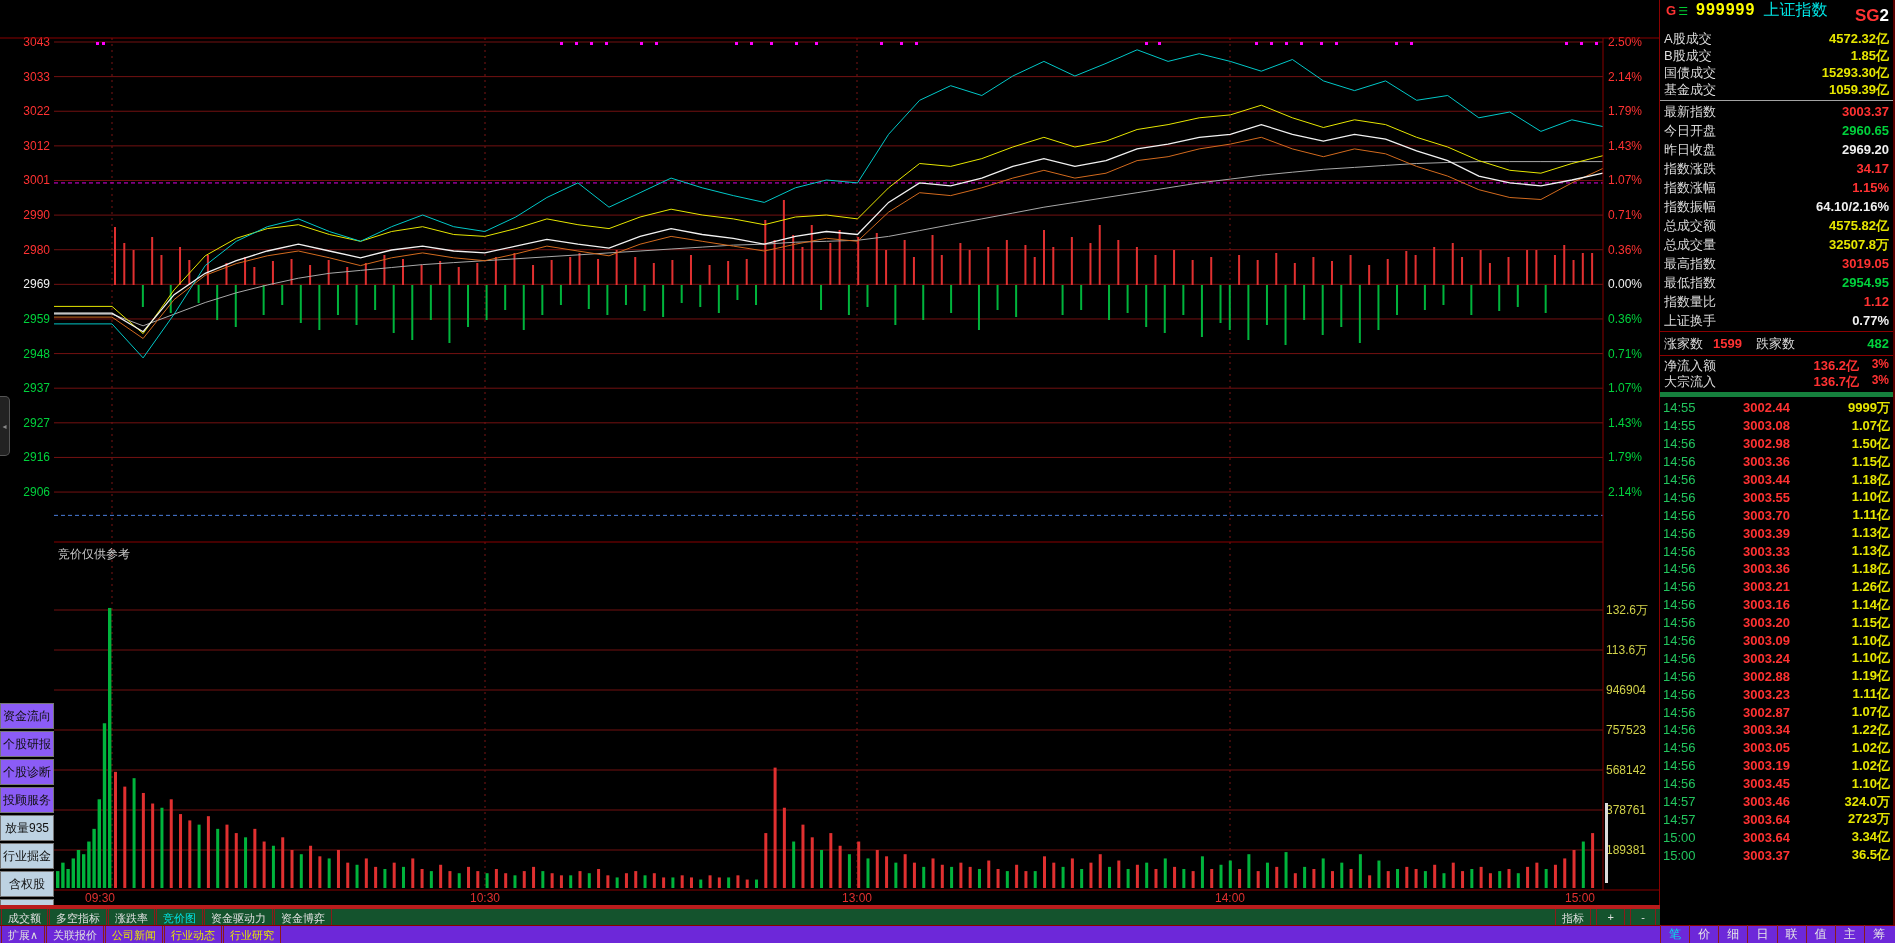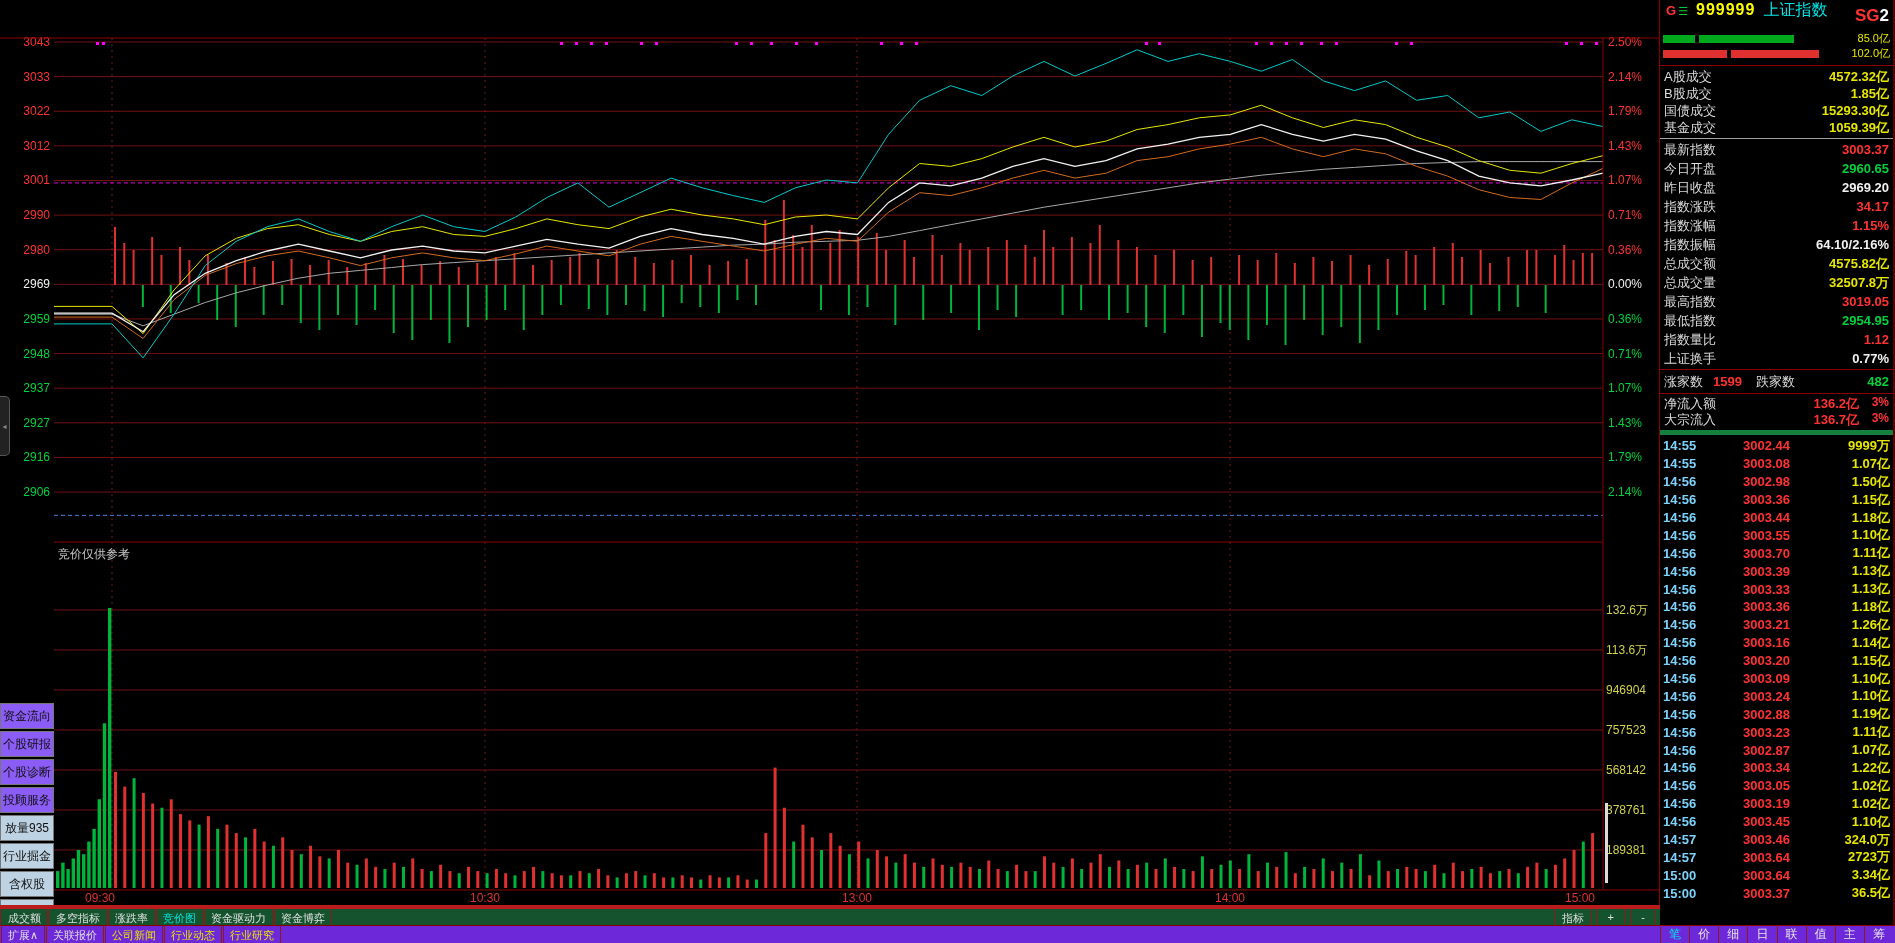--- a/index.html
+++ b/index.html
@@ -47,21 +47,21 @@
   #updown{border-bottom:1px solid #8a0000;height:23px;display:flex;align-items:center;padding:0 4px;font-size:13px}
   #updown .k{color:#dcdcdc}
   #updown .u{color:#ff3232;font-weight:bold;margin:0 14px 0 10px}
   #updown .d{color:#00d23c;font-weight:bold;margin-left:10px}
   #flows{border-bottom:5px solid #15803d;padding:2px 0}
   #flows .prow{height:16px}
   #flows .v{color:#ff3232}
   #flows .p{color:#ff3232;font-size:12px;font-weight:bold;width:30px;text-align:right}
   #ticks{padding-top:2px}
   .tick{display:flex;height:17.9px;align-items:center;font-size:13px;font-weight:bold;padding:0 3px}
-  .tick .t{color:#7dd3fc;width:52px;font-weight:bold}
+  .tick .t{color:#22c55e;width:52px;font-weight:normal}
   .tick .pr{color:#ff3232;flex:1;text-align:center}
   .tick .vl{color:#e6e600;width:72px;text-align:right}
   
   #leftbtns{position:absolute;left:0;top:703px}
   .lbtn{width:52px;height:24px;margin-bottom:2px;font-size:12px;color:#111;display:flex;align-items:center;
     justify-content:center;border:1px solid #777;cursor:pointer}
   .lbtn.beige{background:#8b5cf6}
   .lbtn.blue{background:#bdd2e2}
   #collapse-tab{position:absolute;left:0;top:396px;width:9px;height:58px;background:#222;border:1px solid #555;
     border-left:none;border-radius:0 5px 5px 0;color:#888;font-size:8px;display:flex;align-items:center;justify-content:center}
@@ -556,32 +556,20 @@
   </div>
 
 <div id="divider"></div>
 <div id="rightedge"></div>
 
 <div id="panel">
   <div id="p-hdr">
     <span class="g">G</span><span class="burger">☰</span><span class="code">999999</span><span class="name">上证指数</span>
     <span class="badge"><b>SG</b><i>2</i></span>
   </div>
-  <div id="p-bars">
-    <div class="forcebar" style="top:7px;left:3px;width:190px">
-      <span class="seg" style="left:0;width:32px;background:#00a81e"></span>
-      <span class="seg" style="left:36px;width:95px;background:#00a81e"></span>
-    </div>
-    <div class="forcelabel" style="top:3px">85.0亿</div>
-    <div class="forcebar" style="top:22px;left:3px;width:190px">
-      <span class="seg" style="left:0;width:64px;background:#e03030"></span>
-      <span class="seg" style="left:68px;width:88px;background:#e03030"></span>
-    </div>
-    <div class="forcelabel" style="top:18px">102.0亿</div>
-  </div>
   <div id="rows-a">
       <div class="prow">
         <span class="k">A股成交</span>
         <span class="v c-yellow">4572.32亿</span>
       </div>
       <div class="prow">
         <span class="k">B股成交</span>
         <span class="v c-yellow">1.85亿</span>
       </div>
       <div class="prow">

